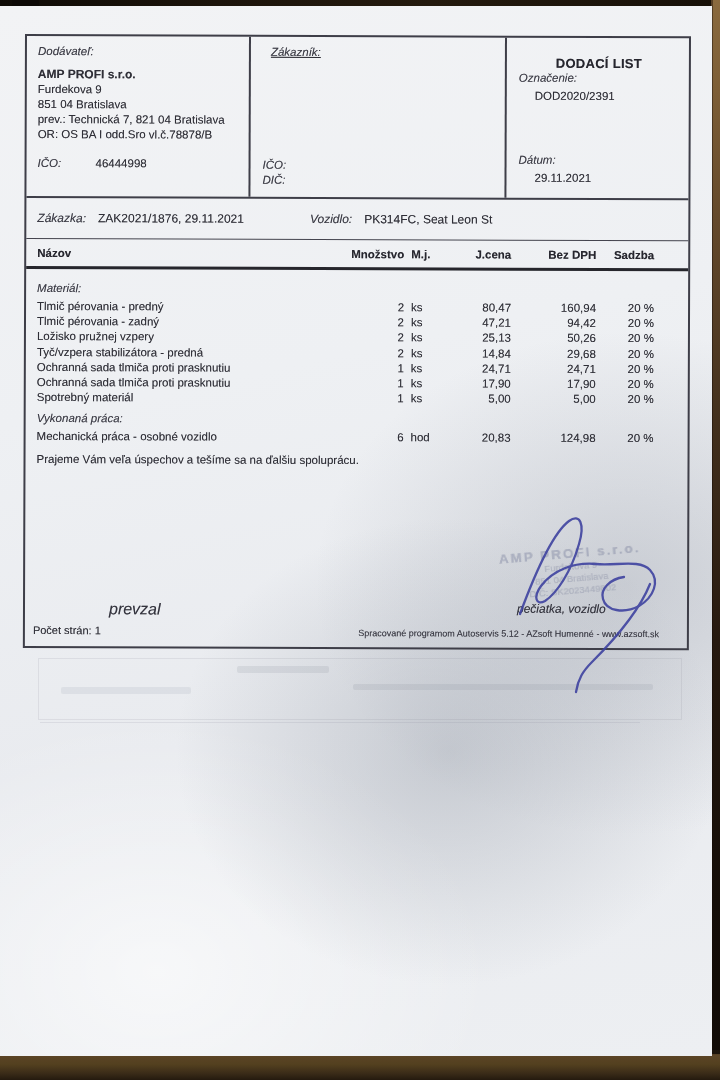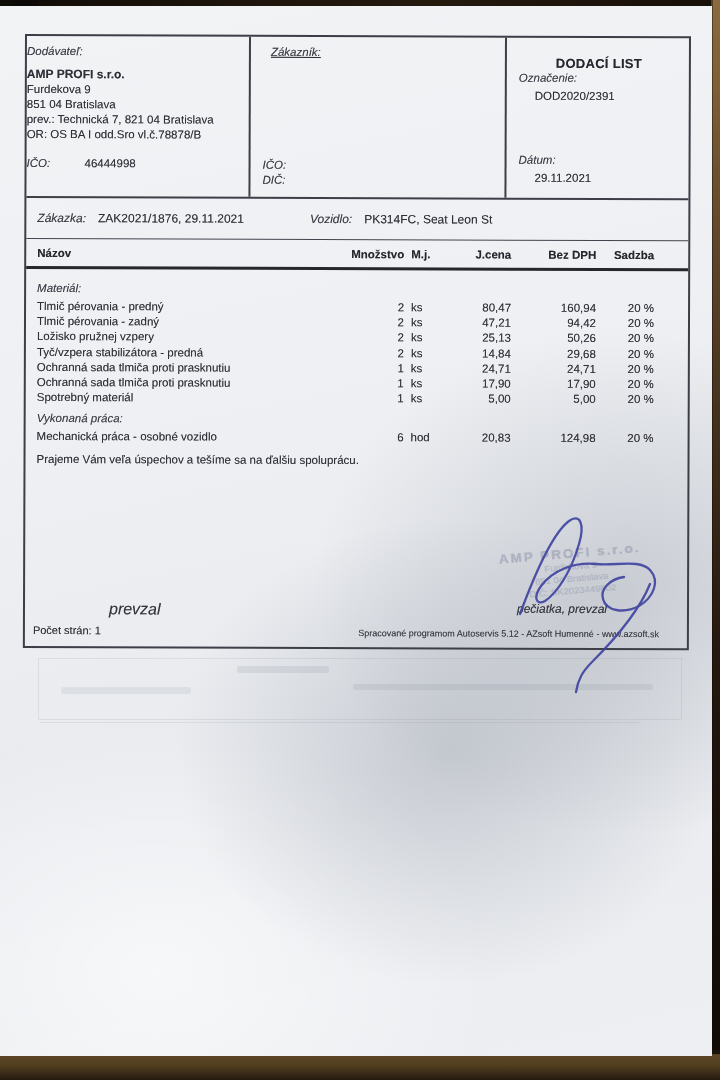--- a/index.html
+++ b/index.html
@@ -42,21 +42,21 @@
 
   
   .doc{position:absolute;left:25px;top:29px;width:662px;height:610px;
     border:2px solid #3e3e48;background:transparent;color:#2e2e36;
     transform:rotate(.2deg);transform-origin:300px 0;
     text-shadow:0 0 .4px rgba(46,46,56,.45);}
   .lbl{font-style:italic;color:#3c3c46;}
   
   .hdr{display:grid;grid-template-columns:222px 258px 1fr;height:160px;border-bottom:2px solid #3e3e48;}
   .cell{position:relative;font-size:11.5px;line-height:15px;}
-  .cell.supplier{padding:8px 8px 0 0;}
+  .cell.supplier{padding:8px 8px 0 11px;}
   .cell.customer{border-left:2px solid #3e3e48;border-right:2px solid #3e3e48;padding:8px 8px 0 20px;text-decoration:underline;}
   .cell.docinfo{padding:8px 10px 0 12px;}
   .sup-name{font-weight:bold;font-size:12px;margin-top:8px;}
   .idrow{display:grid;grid-template-columns:58px 1fr;}
   .sup-ids{margin-top:14px;}
   .cust-ids{position:absolute;left:12px;bottom:9px;}
   .doc-title{font-weight:bold;font-size:13px;text-align:center;letter-spacing:.3px;margin-top:10px;color:#26262e;}
   .doc-onz-l{margin-top:0;}
   .doc-onz-v{margin:3px 0 0 16px;}
   .doc-date-l{position:absolute;left:12px;top:115px;}
@@ -231,21 +231,21 @@
     <div class="closing">Prajeme Vám veľa úspechov a tešíme sa na ďalšiu spoluprácu.</div>
 
     <div class="stamp">
       <div class="s1">AMP PROFI s.r.o.</div>
       <div class="s2">Furdekova 9</div>
       <div class="s3">851 04 Bratislava</div>
       <div class="s4">DIČ: SK2023449802</div>
     </div>
 
     <div class="prevzal">prevzal</div>
-    <div class="peciatka">pečiatka, prevzal</div>
+    <div class="peciatka">pečiatka, vozidlo</div>
     <div class="pages">Počet strán: 1</div>
     <div class="genfoot">Spracované programom Autoservis 5.12 - AZsoft Humenné - www.azsoft.sk</div>
   </div>
 
   <div class="ghost">
     <i class="g1"></i>
       <i class="g2"></i>
       <i class="g3"></i>
   </div>
   <div class="ghost-line"></div>

